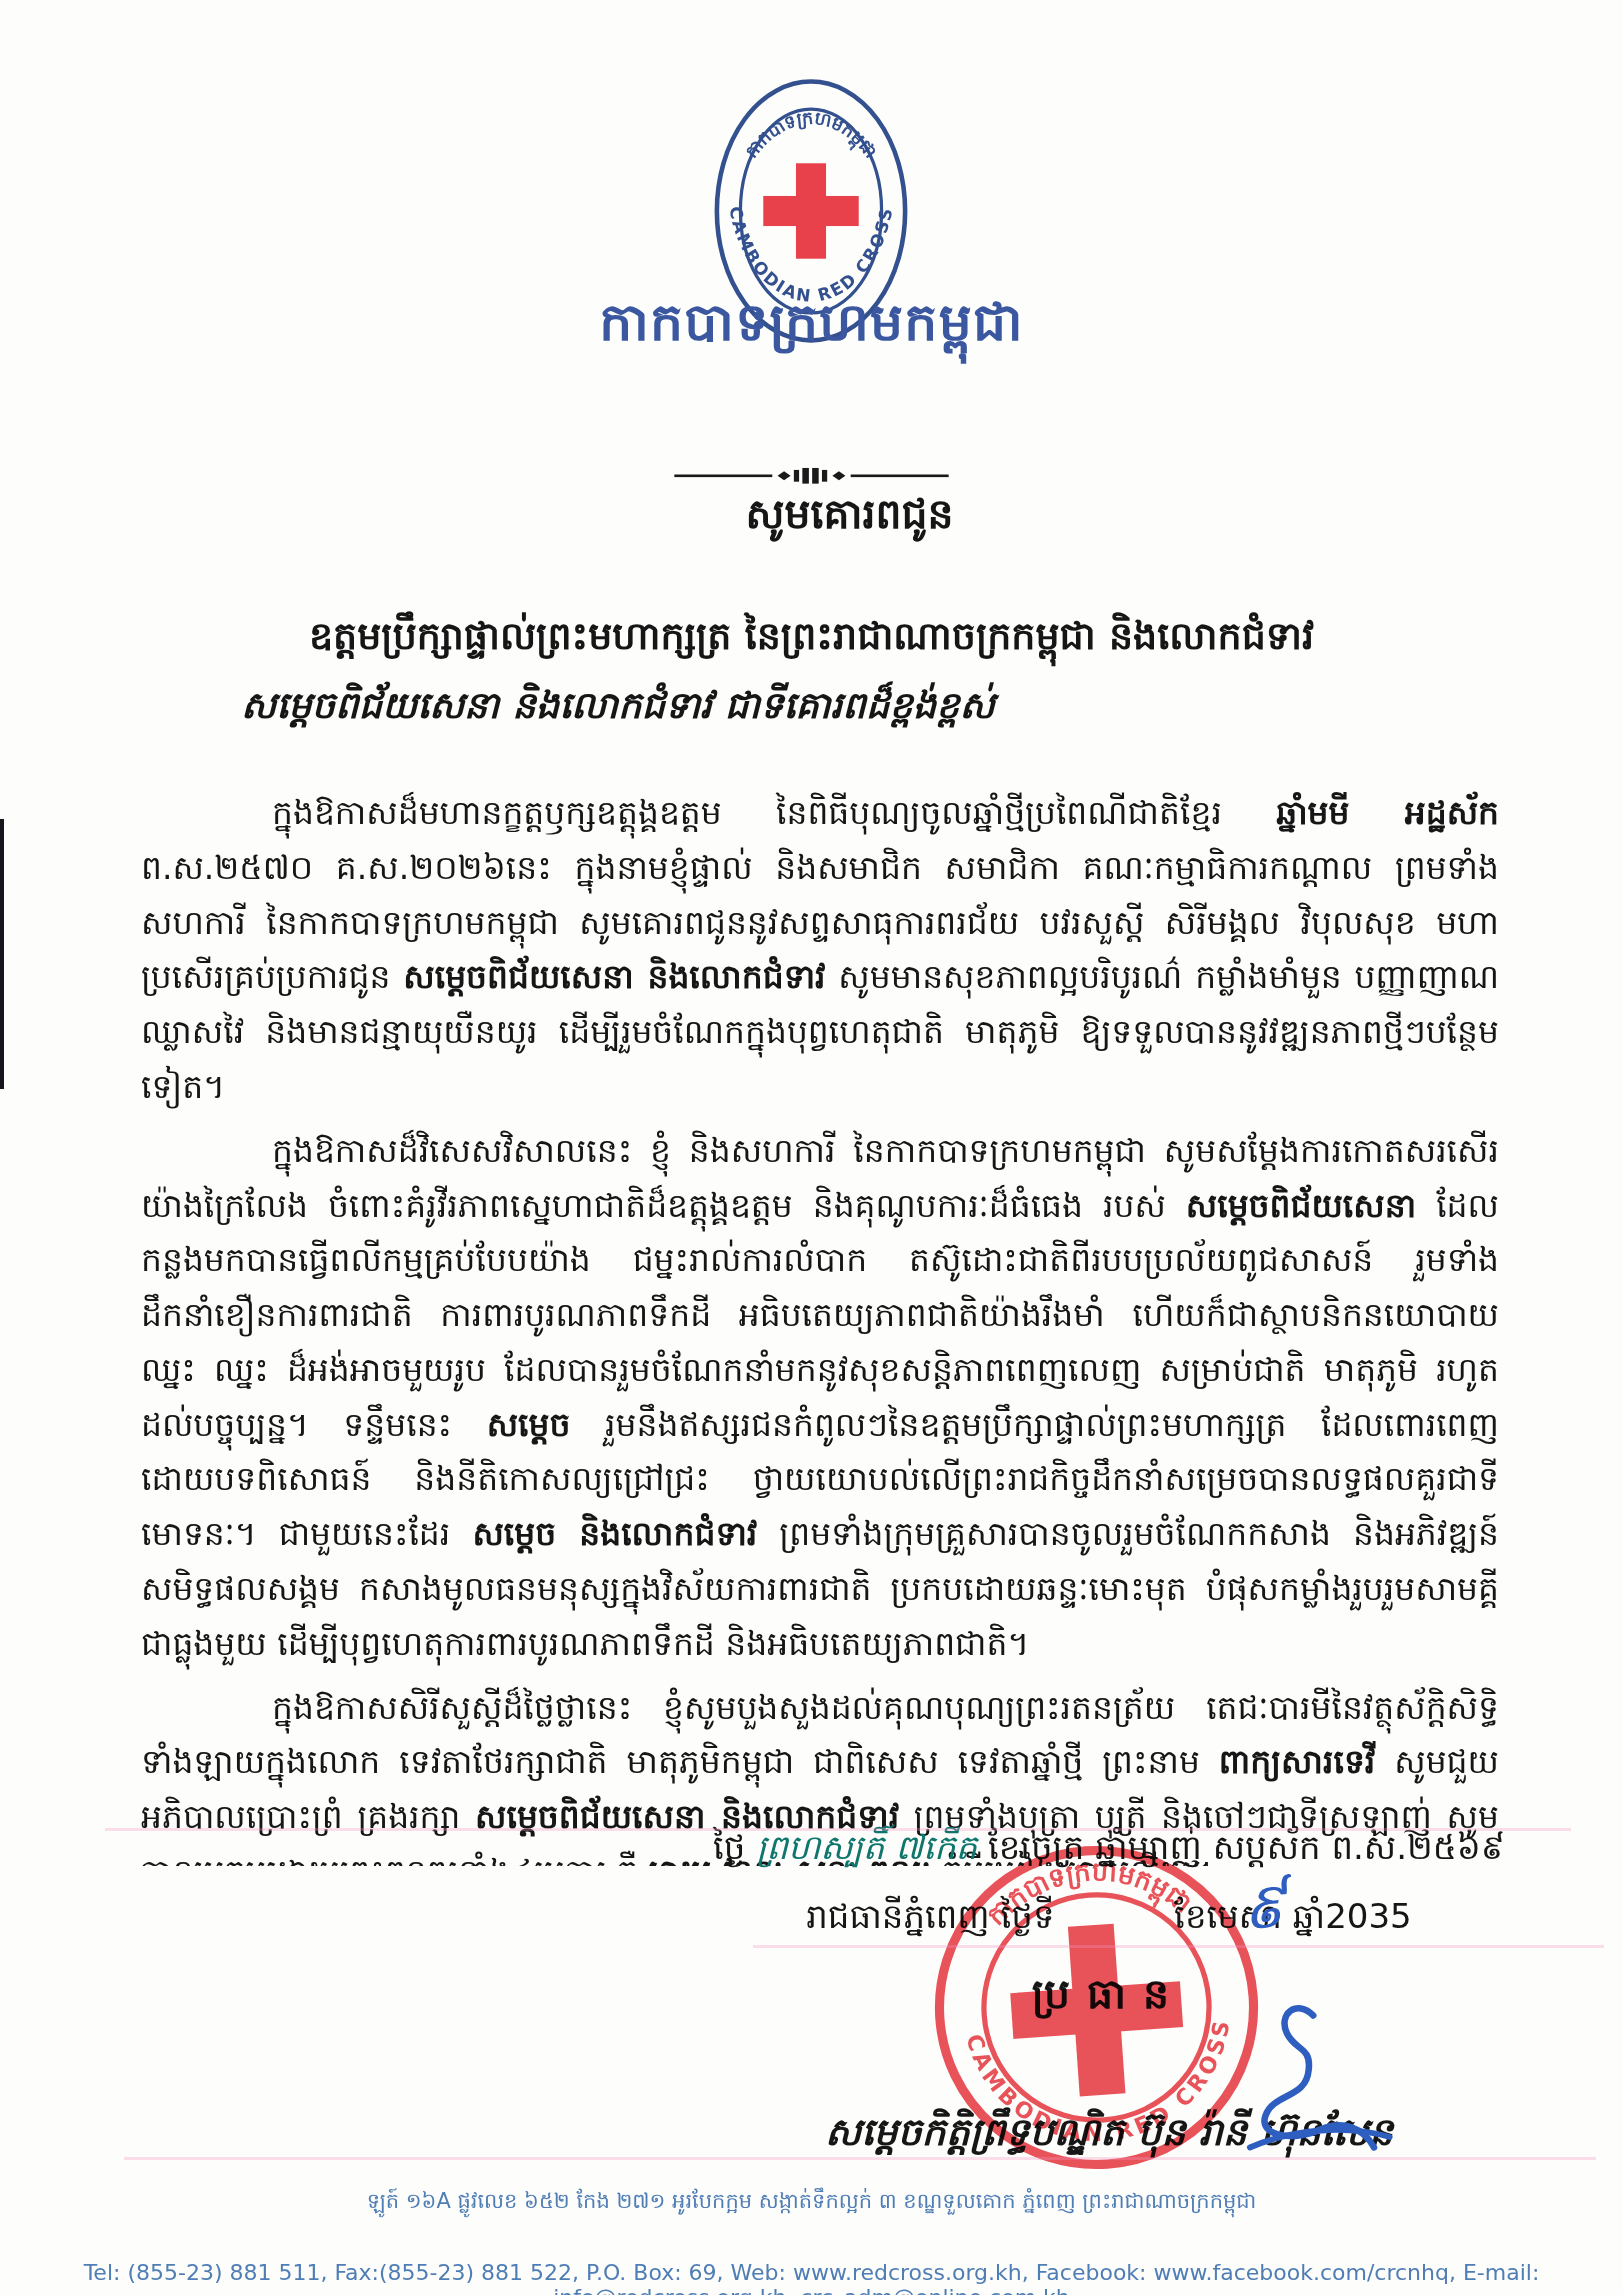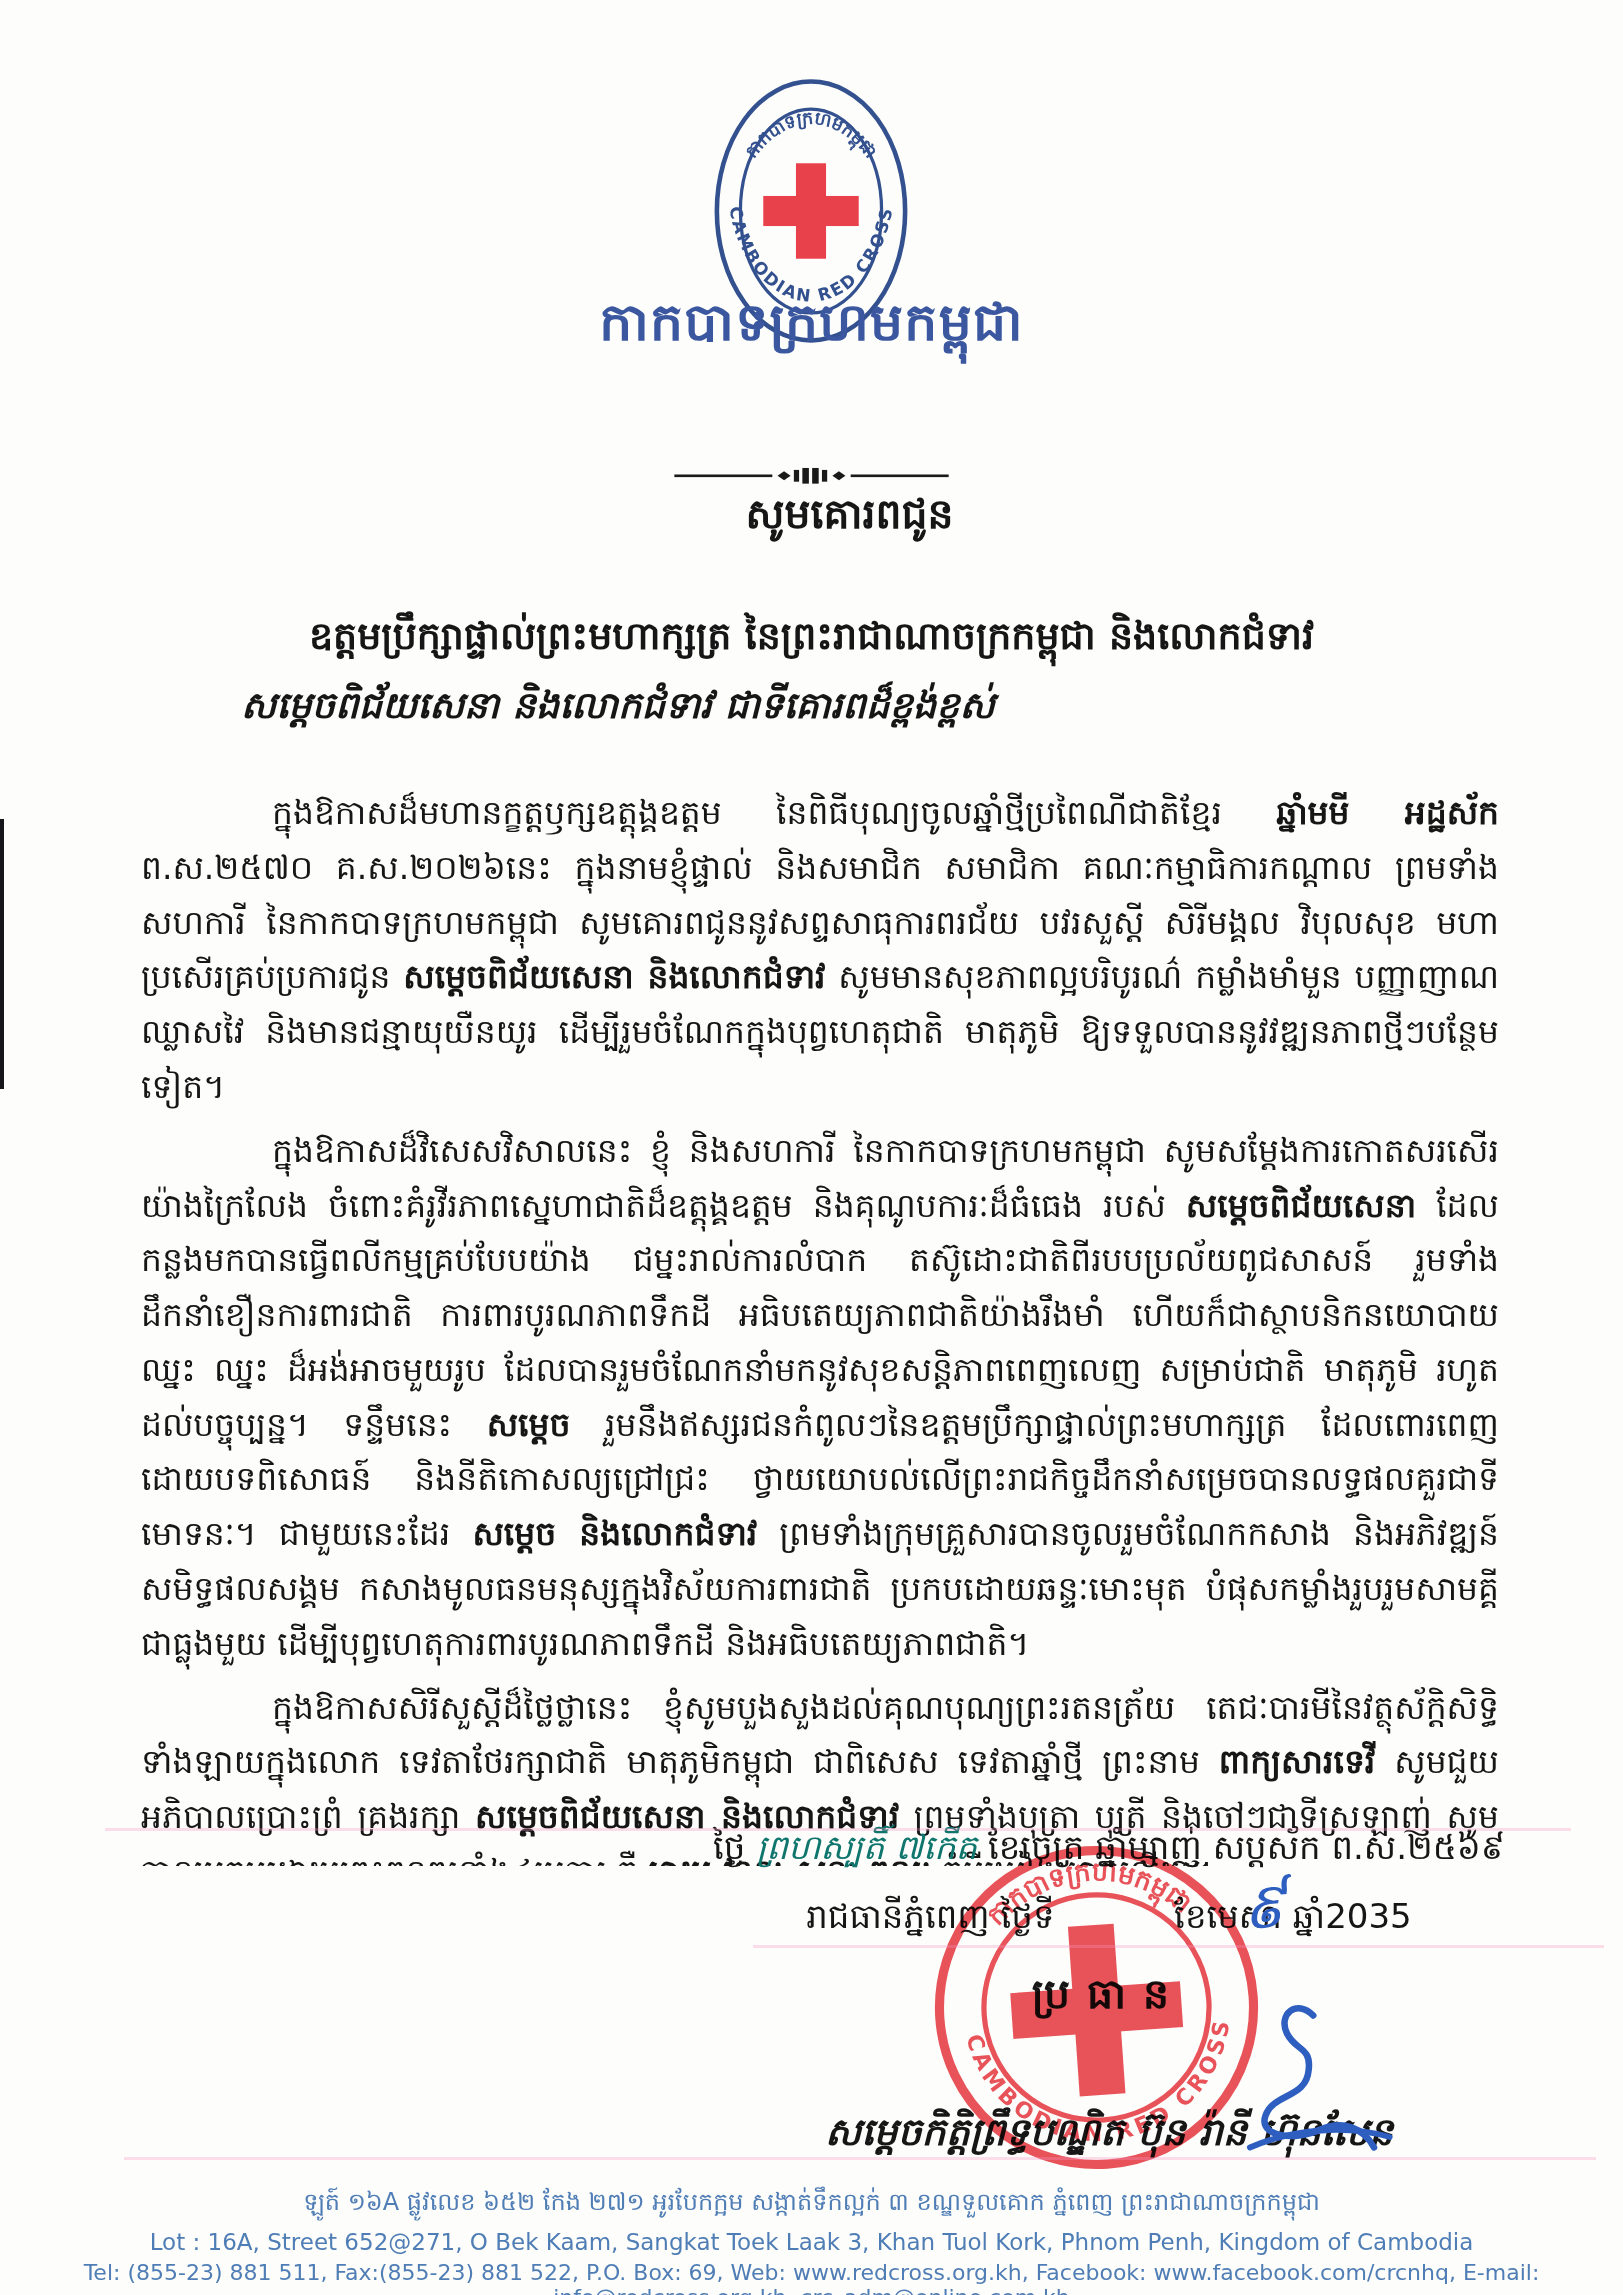--- a/index.html
+++ b/index.html
@@ -41,21 +41,21 @@
   .role{left:628px;top:1968px;width:962px;text-align:center;font-size:41px;font-weight:bold;letter-spacing:17px;}
   .signer-name{left:628px;top:2108px;width:962px;text-align:center;font-size:38px;font-weight:bold;font-style:italic;}
   .hand{color:#0f766e;font-style:italic;font-weight:500;}
   .hand-day{left:1242px;top:1866px;font-size:63px;color:#2e5fc0;font-style:italic;transform:rotate(-6deg);z-index:6;}
   .signature-svg{left:1212px;top:2001px;width:196px;height:157px;z-index:6;}
 
   
   .stamp{left:929px;top:1840px;width:335px;height:335px;mix-blend-mode:multiply;opacity:.92;transform:rotate(-4deg);z-index:4;}
 
   
-  .footer-khmer{top:2187px;font-size:24px;color:#4f7db5;}
+  .footer-khmer{top:2187px;font-size:21px;color:#4f7db5;}
   .footer-english{top:2229px;font-size:23px;color:#4f7db5;}
   .footer-contact{top:2260px;font-size:22px;color:#4f7db5;}
 
   
   .streak{background:rgba(248,150,195,0.30);height:2.6px;z-index:5;}
   .edge-line{left:0;top:819px;width:3.9px;height:270px;background:#15151a;}
 </style>
 </head>
 <body>
 
@@ -133,21 +133,20 @@
       <textPath href="#stampTop" startOffset="50%" text-anchor="middle">កាកបាទក្រហមកម្ពុជា</textPath>
     </text>
     <text font-size="34" font-weight="bold" letter-spacing="6" fill="#e8444c">
       <textPath href="#stampBottom" startOffset="50%" text-anchor="middle">CAMBODIAN RED CROSS</textPath>
     </text>
   </svg>
 
   <div class="abs signer-name">សម្ដេចកិត្តិព្រឹទ្ធបណ្ឌិត ប៊ុន រ៉ានី ហ៊ុនសែន</div>
 
   <div class="abs center footer-khmer">ឡូត៍ ១៦A ផ្លូវលេខ ៦៥២ កែង ២៧១ អូរបែកក្អម សង្កាត់ទឹកល្អក់ ៣ ខណ្ឌទួលគោក ភ្នំពេញ ព្រះរាជាណាចក្រកម្ពុជា</div>
-  <div class="abs center footer-english">Lot : 16A, Street 652@271, O Bek Kaam, Sangkat Toek Laak 3, Khan Tuol Kork, Phnom Penh, Kingdom of Cambodia</div>
   <div class="abs center footer-contact">Tel: (855-23) 881 511, Fax:(855-23) 881 522, P.O. Box: 69, Web: www.redcross.org.kh, Facebook: www.facebook.com/crcnhq, E-mail: info@redcross.org.kh, crc_adm@online.com.kh</div>
 
   <div class="abs streak" style="left:105px;top:1828px;width:1466px;"></div>
   <div class="abs streak" style="left:753px;top:1945px;width:851px;"></div>
   <div class="abs streak" style="left:124px;top:2157px;width:1472px;"></div>
   <div class="abs edge-line"></div>
 
 </div>
 
 

